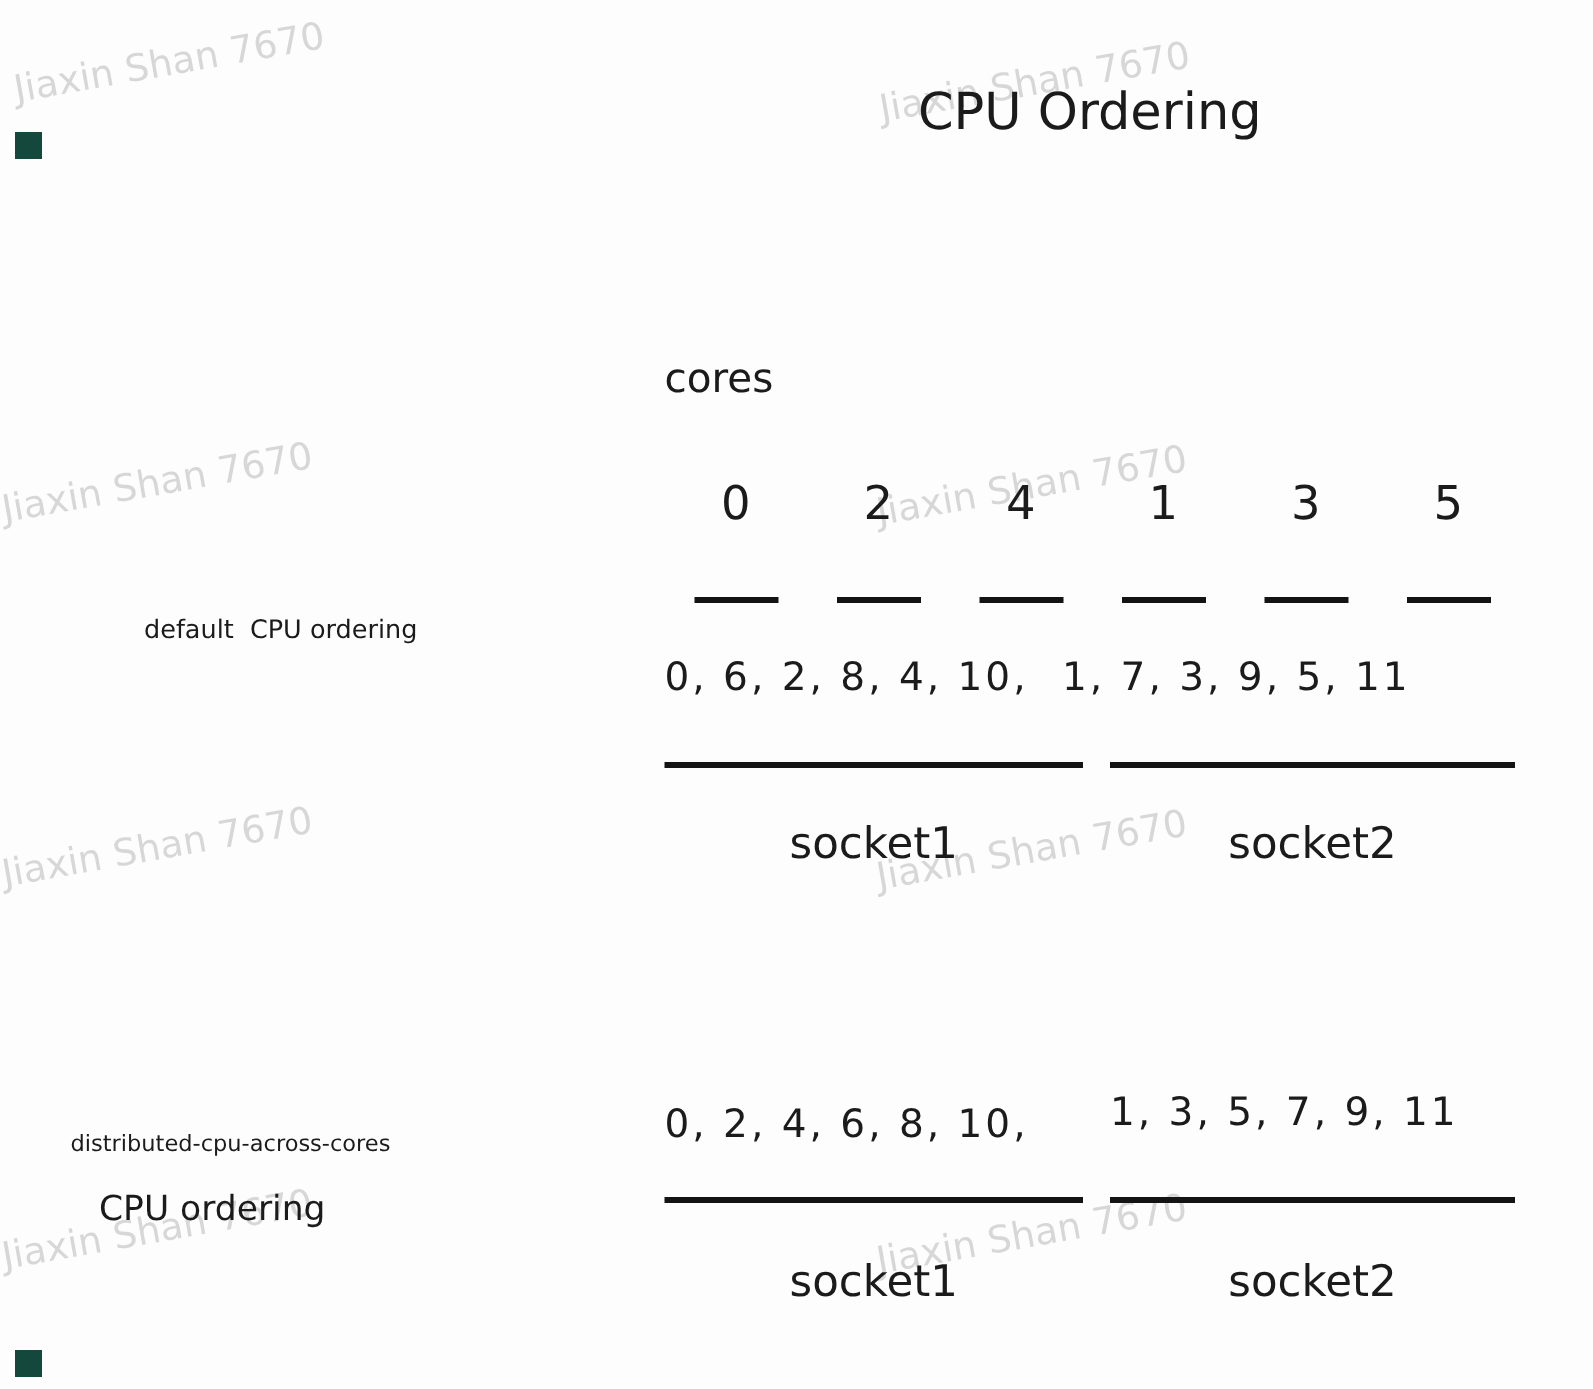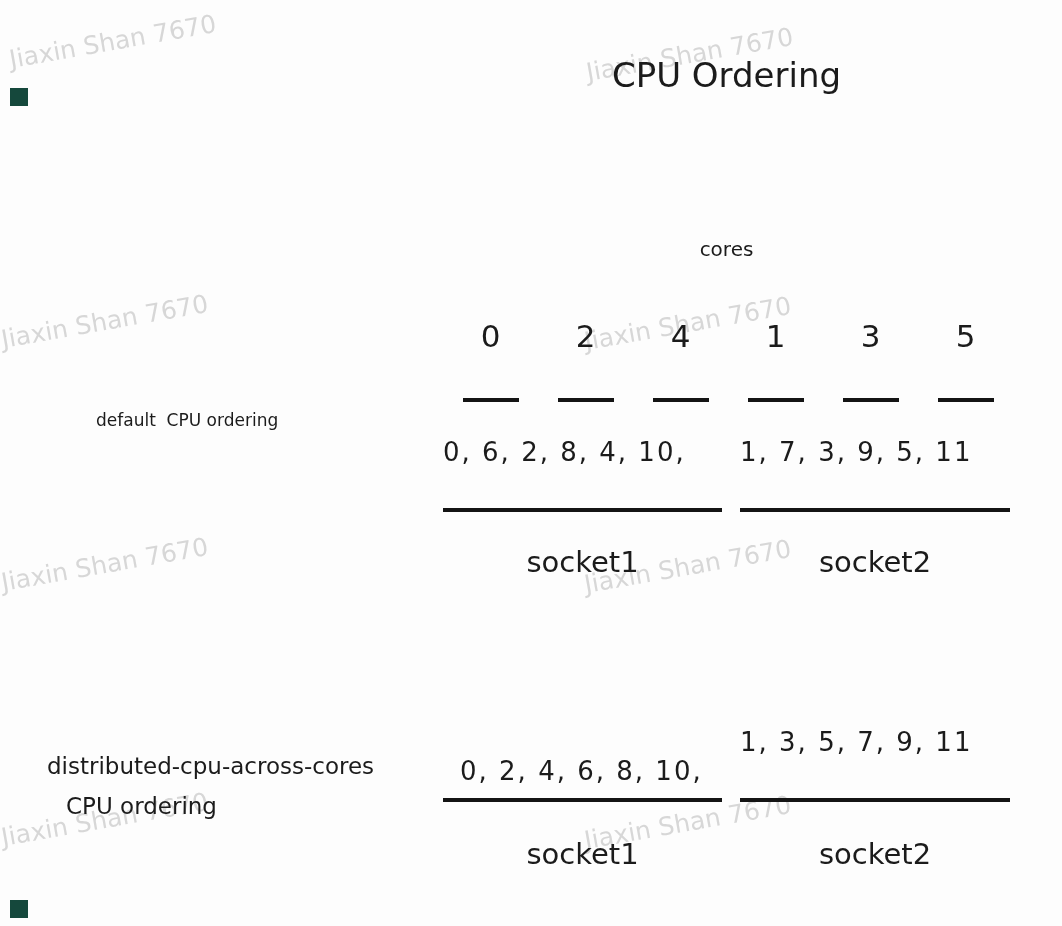--- a/index.html
+++ b/index.html
@@ -52,22 +52,22 @@
     width: 567px;
     text-align: center;
     font-size: 34px;
   }
 
   .cores-label {
     position: absolute;
     left: 443px;
     top: 237px;
     width: 567px;
-    text-align: center;
-    font-size: 20px;
+    text-align: left;
+    font-size: 27px;
   }
 
   .cores-area {
     position: absolute;
     left: 443px;
     top: 318px;
     width: 570px;
     display: flex;
     justify-content: space-between;
   }
@@ -88,32 +88,32 @@
     border-top: 4px solid #141414;
   }
 
   .row-label {
     position: absolute;
     font-size: 17px;
     white-space: pre;
   }
   .default-label { left: 96px; top: 410px; }
 
-  .dist-label-1 { left: 47px; top: 753px; font-size: 23px; }
+  .dist-label-1 { left: 47px; top: 753px; font-size: 15px; }
   .dist-label-2 { left: 66px; top: 793px; font-size: 23px; }
 
   .cpu-text {
     position: absolute;
     font-size: 26px;
     letter-spacing: 2px;
     white-space: nowrap;
   }
   .d-cpus1 { left: 443px; top: 437px; }
-  .d-cpus2 { left: 740px; top: 437px; }
-  .x-cpus1 { left: 443px; top: 756px; margin-left: 17px; }
+  .d-cpus2 { left: 708px; top: 437px; }
+  .x-cpus1 { left: 443px; top: 735px; }
   .x-cpus2 { left: 740px; top: 727px; text-align: center; }
 
   .hline {
     position: absolute;
     height: 0;
     border-top: 4px solid #141414;
   }
   .d-line1 { left: 443px; top: 508px; width: 279px; }
   .d-line2 { left: 740px; top: 508px; width: 270px; }
   .x-line1 { left: 443px; top: 798px; width: 279px; }

